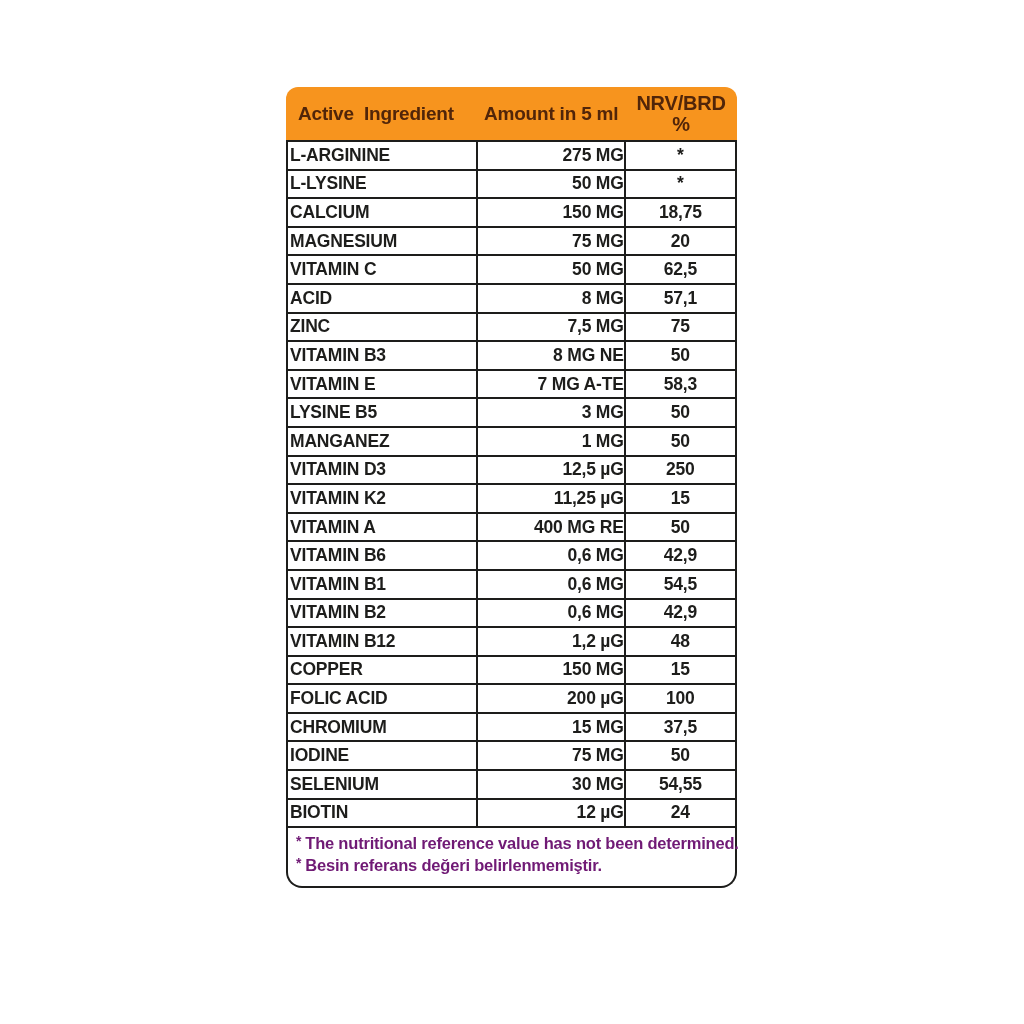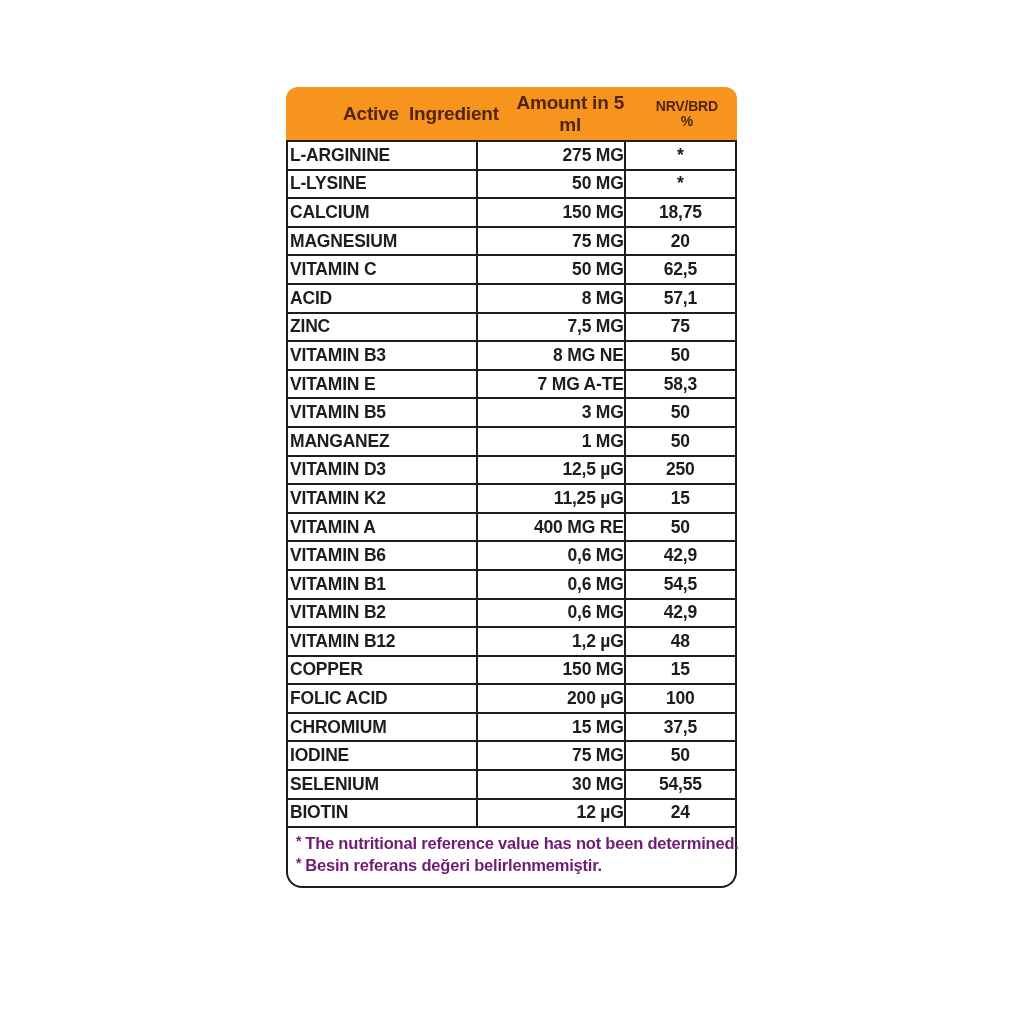--- a/index.html
+++ b/index.html
@@ -26,32 +26,31 @@
     font-weight: bold;
     box-sizing: border-box;
   }
   .th1 {
     width: 42.4%;
     padding-left: 12px;
     font-size: 19px;
     white-space: pre;
     box-sizing: border-box;
     letter-spacing: -0.2px;
-    margin-left: 45px;
   }
   .th2 {
     width: 32.8%;
     text-align: center;
     font-size: 19px;
     letter-spacing: -0.2px;
   }
   .th3 {
     width: 24.8%;
     text-align: center;
-    font-size: 14px;
+    font-size: 20px;
     line-height: 1.02;
     letter-spacing: -0.2px;
   }
   table.ntable {
     width: 100%;
     border-collapse: collapse;
     table-layout: fixed;
   }
   .ntable td {
     border: 2px solid #1d1d1b;
@@ -147,21 +146,21 @@
       <td class="ing">VITAMIN B3</td>
       <td class="amt">8 MG NE</td>
       <td class="nrv">50</td>
     </tr>
         <tr>
       <td class="ing">VITAMIN E</td>
       <td class="amt">7 MG A-TE</td>
       <td class="nrv">58,3</td>
     </tr>
         <tr>
-      <td class="ing">VITAMIN B5</td>
+      <td class="ing">LYSINE B5</td>
       <td class="amt">3 MG</td>
       <td class="nrv">50</td>
     </tr>
         <tr>
       <td class="ing">MANGANEZ</td>
       <td class="amt">1 MG</td>
       <td class="nrv">50</td>
     </tr>
         <tr>
       <td class="ing">VITAMIN D3</td>

